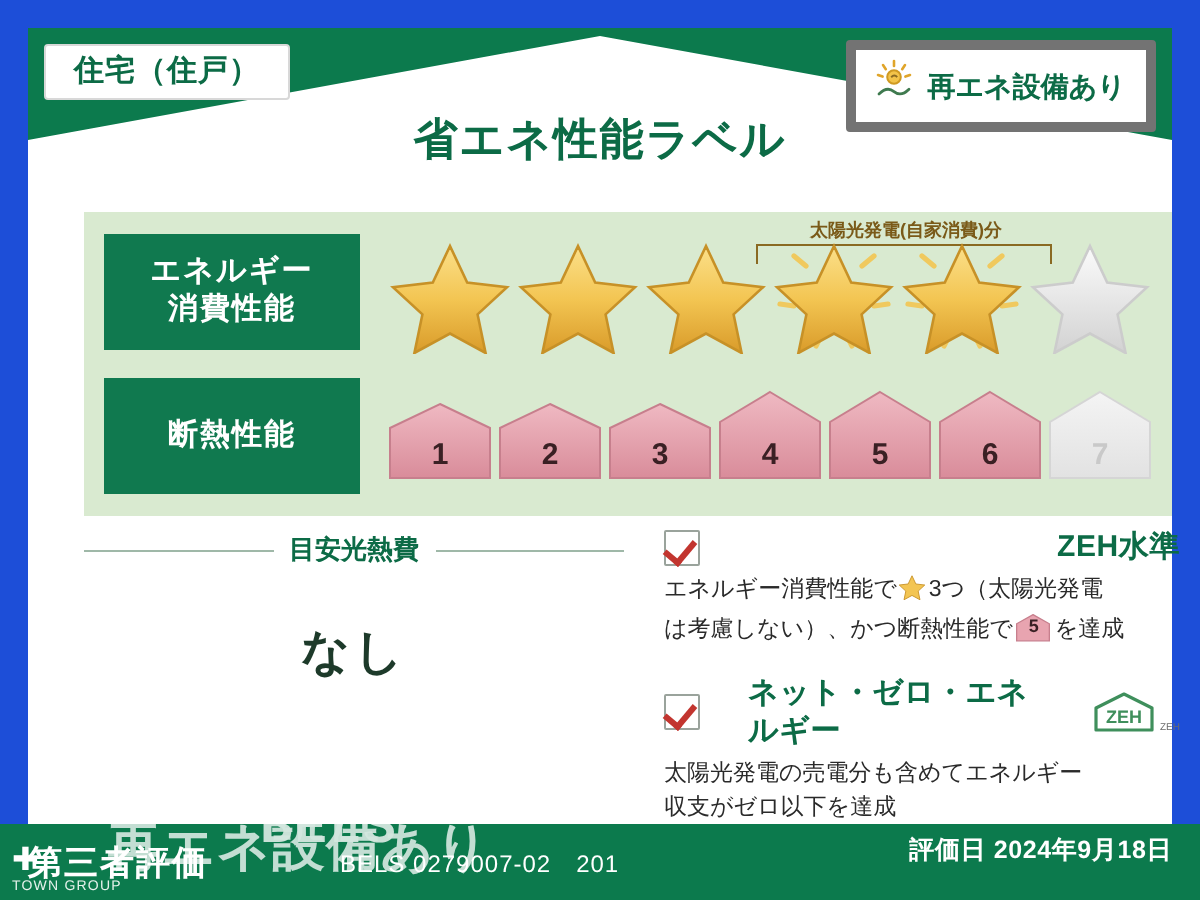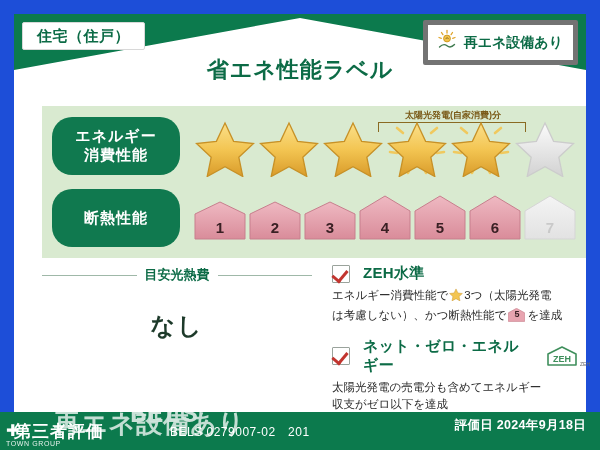--- a/index.html
+++ b/index.html
@@ -50,21 +50,21 @@
   .perf-panel{
     position:absolute;left:28px;top:92px;width:544px;height:152px;
     background:#d9ead0;
     display:flex;flex-direction:column;justify-content:center;gap:10px;
   }
   .perf-row{display:flex;align-items:center;height:62px;}
   .row-label{
     width:128px;margin-left:10px;flex:none;
     background:#10794f;color:#ffffff;
     display:flex;flex-direction:column;align-items:center;justify-content:center;
-    height:58px;font-size:15px;font-weight:bold;letter-spacing:1px;line-height:1.25;border-radius:20px;
+    height:58px;font-size:15px;font-weight:bold;letter-spacing:1px;line-height:1.25;
   }
   .row-body{flex:1;position:relative;display:flex;align-items:center;padding-left:14px;}
   
   .stars{display:flex;align-items:center;gap:2px;margin-top:4px;}
   .star{position:relative;width:62px;height:58px;}
   .star svg{display:block;width:62px;height:58px;}
   .solar-note{
     position:absolute;left:198px;top:-6px;width:150px;text-align:center;
     font-size:9px;color:#7a5a18;font-weight:bold;white-space:nowrap;
   }
@@ -84,21 +84,21 @@
   .house.off .num{color:#c9c9c9;}
   
   .cost-block{position:absolute;left:28px;top:252px;width:270px;}
   .cost-head{display:flex;align-items:center;gap:8px;}
   .cost-head .line{flex:1;height:1px;background:#9fb8a8;}
   .cost-head .t{font-size:13px;font-weight:bold;color:#0c6b46;white-space:nowrap;}
   .cost-val{margin-top:26px;text-align:center;font-size:24px;font-weight:bold;color:#1d3a2a;letter-spacing:2px;}
   
   .checks{position:absolute;left:318px;top:250px;width:258px;}
   .check-item{margin-bottom:12px;}
-  .check-head{display:flex;align-items:center;gap:13px;}
+  .check-head{display:flex;align-items:center;gap:24px;justify-content:space-between;}
   .cbox{
     width:16px;height:16px;border:1.5px solid #9aa39c;background:#fff;
     position:relative;flex:none;border-radius:1px;
   }
   .cbox::after{
     content:"";position:absolute;left:2px;top:1px;width:7px;height:12px;
     border:solid #c2352f;border-width:0 3px 3px 0;transform:rotate(40deg);
   }
   .check-title{font-size:15px;font-weight:bold;color:#0c6b46;letter-spacing:.3px;}
   .check-desc{font-size:11.5px;color:#2a2a2a;line-height:1.55;margin-top:4px;}

